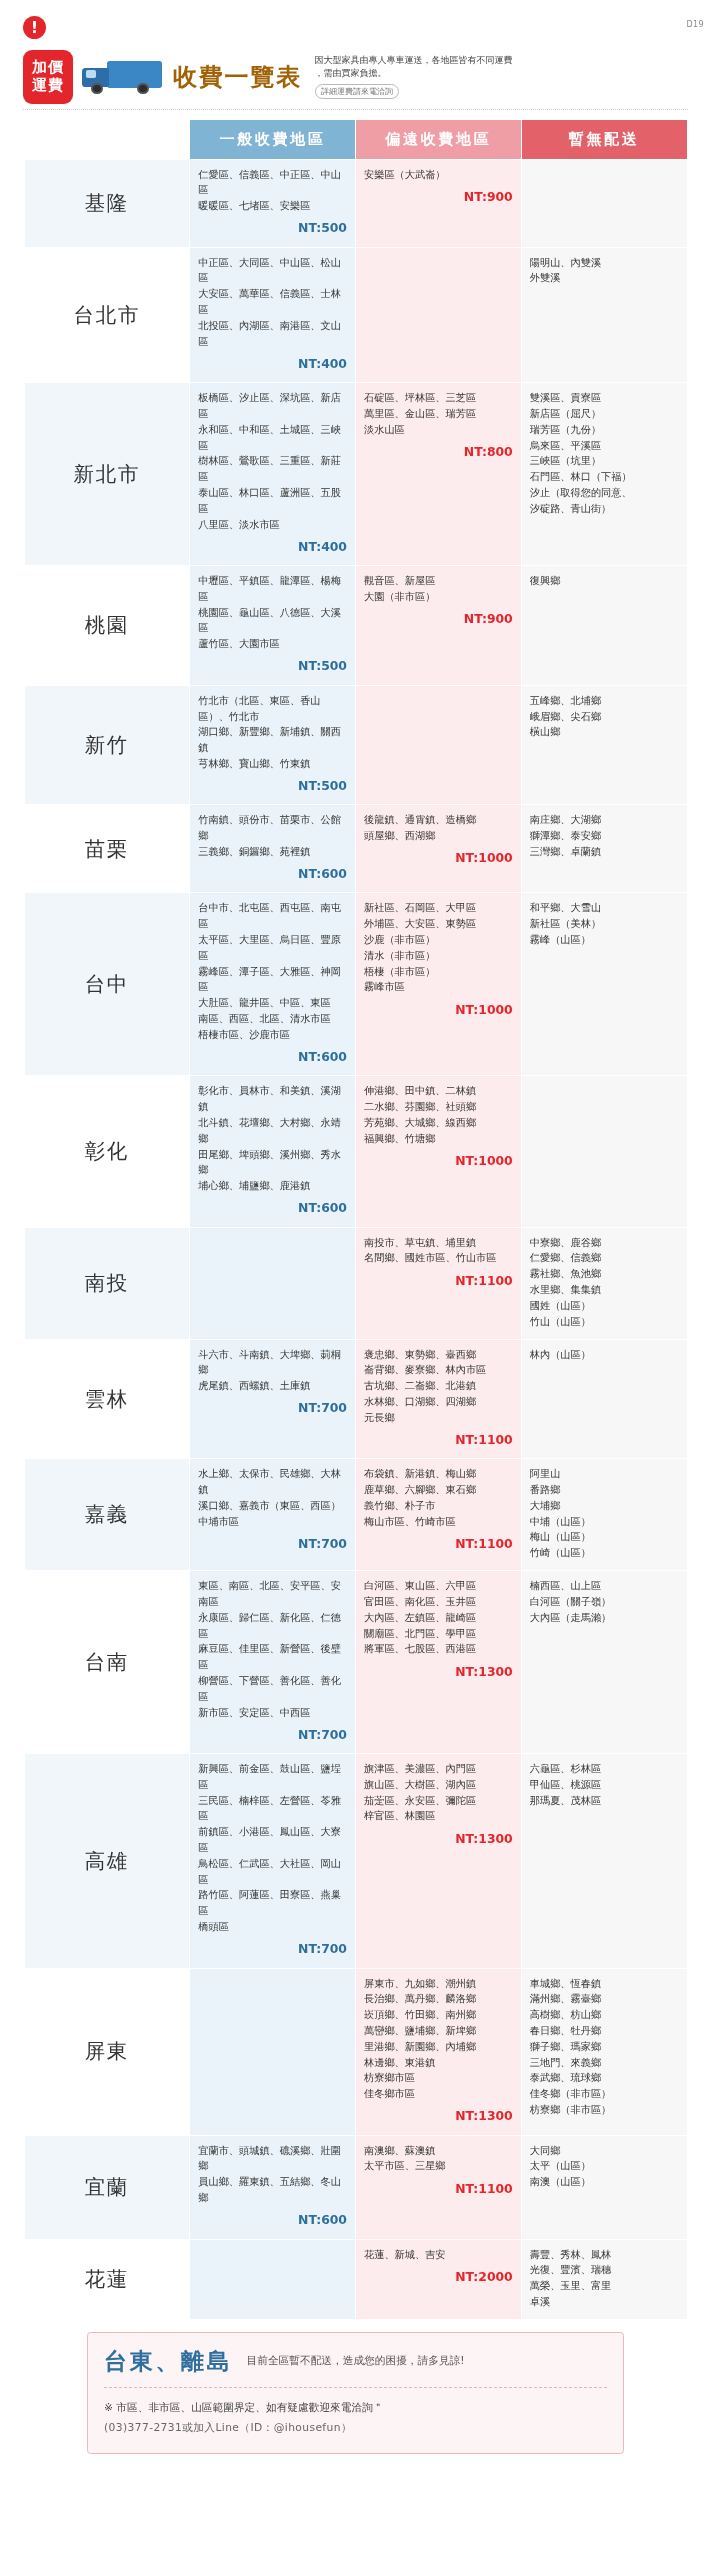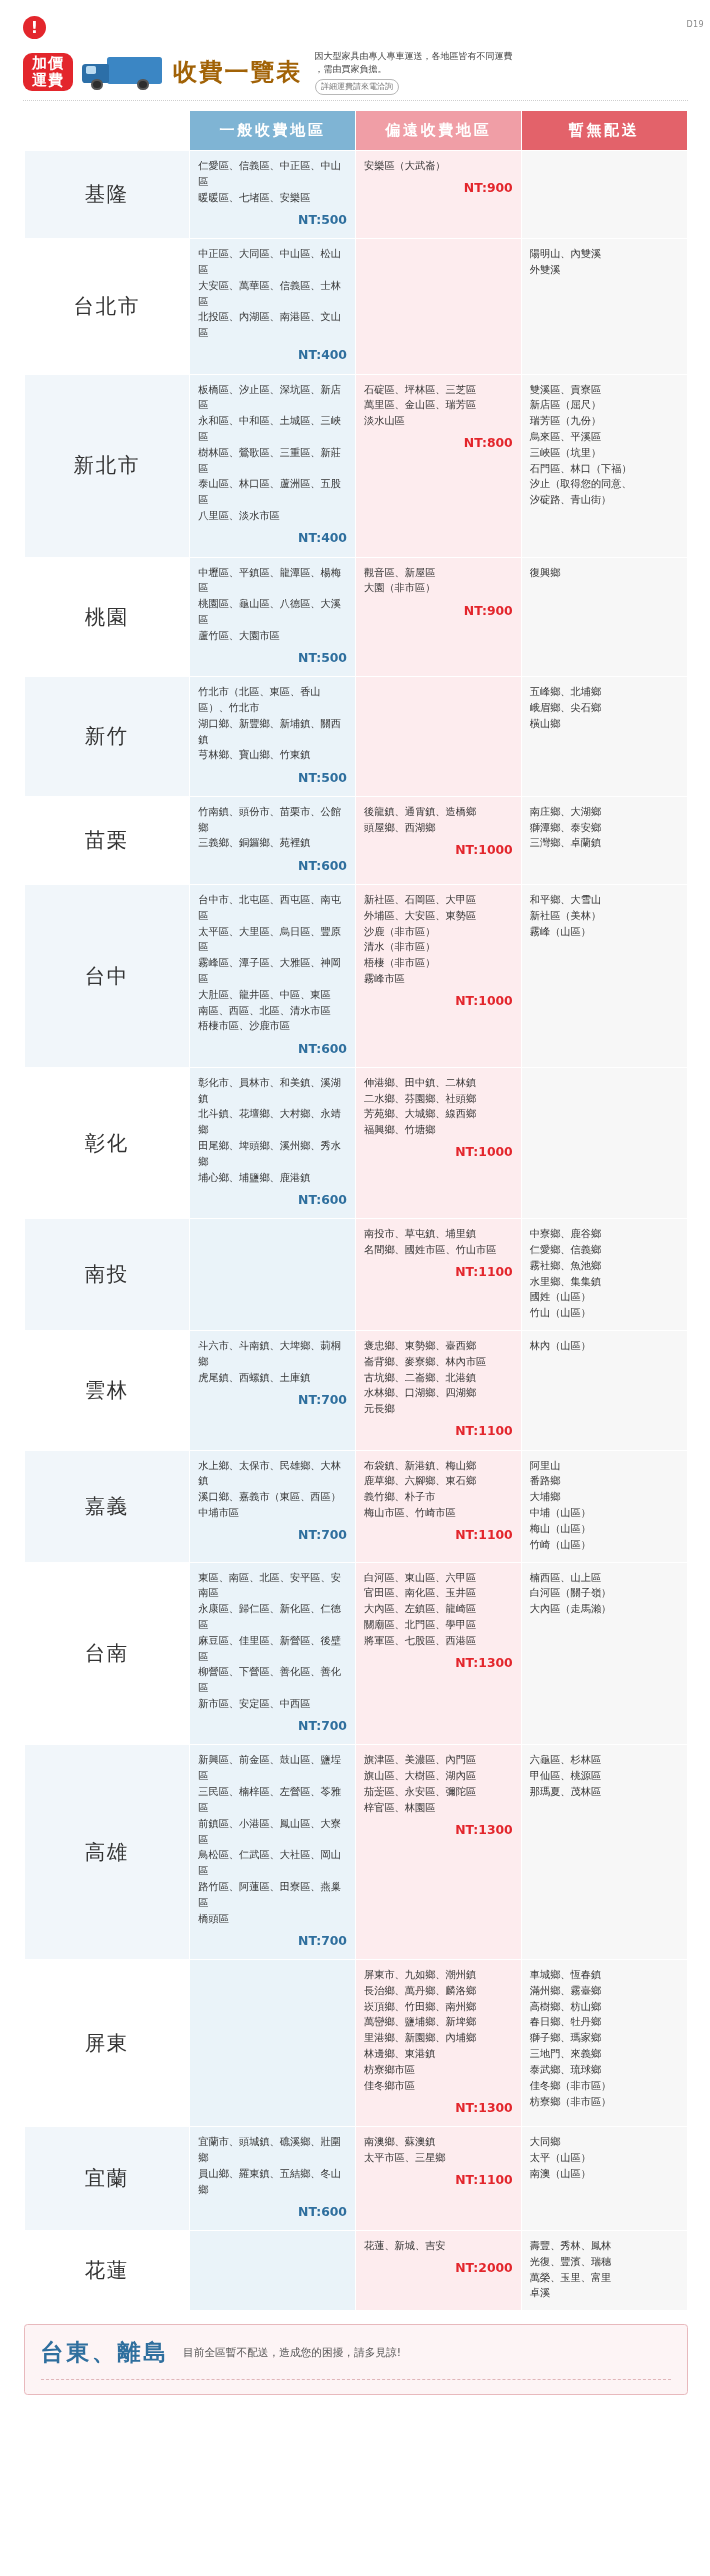--- a/index.html
+++ b/index.html
@@ -50,21 +50,21 @@
 
   
   .banner{
     display:flex;
     align-items:center;
     gap:9px;
     margin:5.3px 23px 3.6px 23px;
   }
   .badge-price{
     flex:0 0 auto;
-    width:50px;height:38px;
+    width:50px;height:54px;
     border-radius:9px;
     background:#e3262c;
     color:#fff;
     font-size:15px;
     font-weight:bold;
     line-height:1.15;
     display:flex;
     flex-direction:column;
     align-items:center;
     justify-content:center;
@@ -179,21 +179,21 @@
     font-weight:bold;
     font-size:12.4px;
     margin-top:4.4px;
     color:#e3262c;
   }
   .c-normal .price{color:#2f6f9e;text-align:right;}
   .c-remote .price{color:#e3262c;}
 
   
   .footer-box{
-    width:664px;
+    width:537px;
     margin:12.4px auto 0 auto;
     border:1.8px solid #e8b9bd;
     border-radius:3.6px;
     background:#fdf4f5;
     padding:12.4px 16px 14px 16px;
     box-sizing:border-box;
   }
   .footer-row1{
     display:flex;
     align-items:center;
@@ -580,16 +580,20 @@
           </td>
         </tr>
       </tbody>
   </table>
 
   <div class="footer-box">
     <div class="footer-row1">
       <div class="foot-title">台東、離島</div>
       <div class="foot-sub">目前全區暫不配送，造成您的困擾，請多見諒!</div>
     </div>
+    <div class="footer-row2">
+      <div>※ 市區、非市區、山區範圍界定、如有疑慮歡迎來電洽詢＂</div>
+      <div class="line2">(03)377-2731或加入Line（ID：@ihousefun）</div>
+    </div>
   </div>
 
 </div>
 
 
 </body></html>

